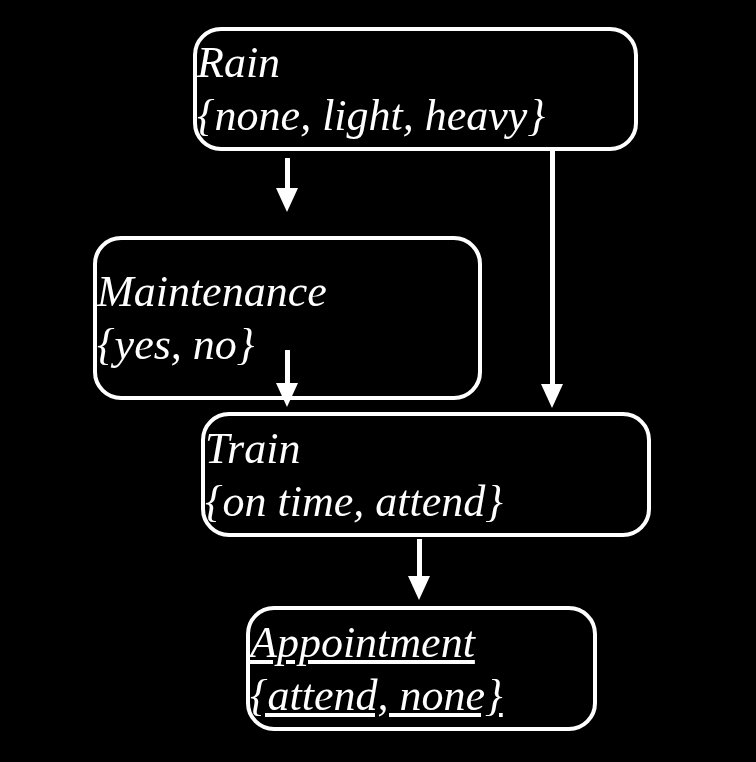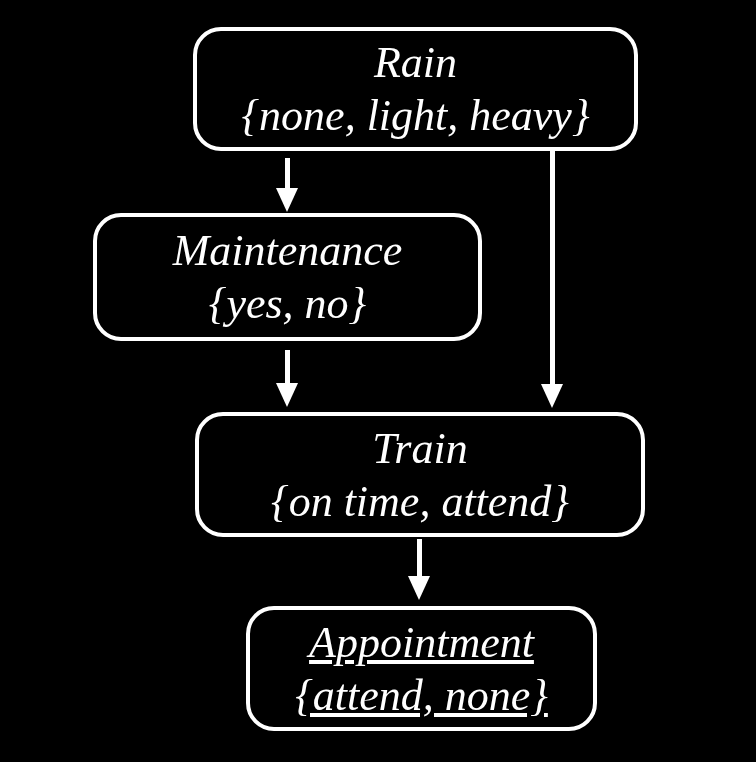--- a/index.html
+++ b/index.html
@@ -18,30 +18,30 @@
   .node {
     position: absolute;
     box-sizing: border-box;
     border: 4px solid #ffffff;
     border-radius: 28px;
     background: #000000;
     color: #ffffff;
     display: flex;
     flex-direction: column;
     justify-content: center;
-    align-items: center;
+    align-items: flex-start;
     text-align: center;
     font-style: italic;
     font-size: 44px;
     line-height: 53px;
     white-space: nowrap;
   }
   .node-rain        { left: 193px; top:  27px; width: 445px; height: 124px; }
-  .node-maintenance { left:  93px; top: 213px; width: 389px; height: 128px; }
-  .node-train       { left: 195px; top: 412px; width: 450px; height: 125px; }
+  .node-maintenance { left:  93px; top: 236px; width: 389px; height: 164px; }
+  .node-train       { left: 201px; top: 412px; width: 450px; height: 125px; }
   .node-appointment { left: 246px; top: 606px; width: 351px; height: 125px; text-decoration: underline; }
 
   .arrow {
     position: absolute;
     width: 22px;
     display: flex;
     flex-direction: column;
     align-items: center;
   }
   .arrow .shaft {

